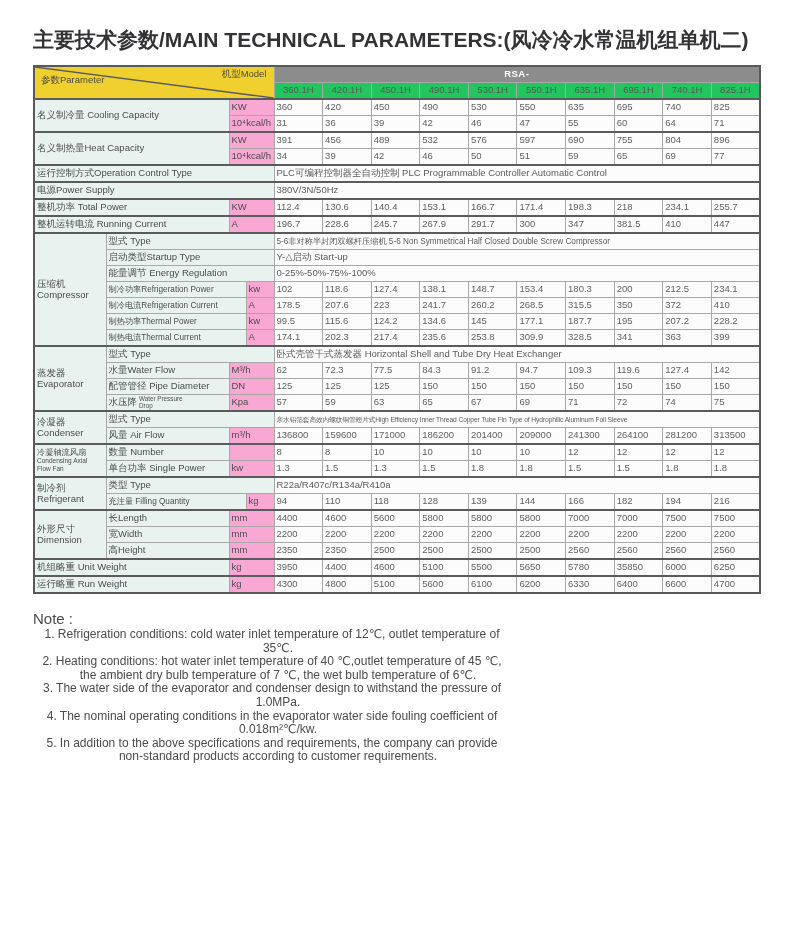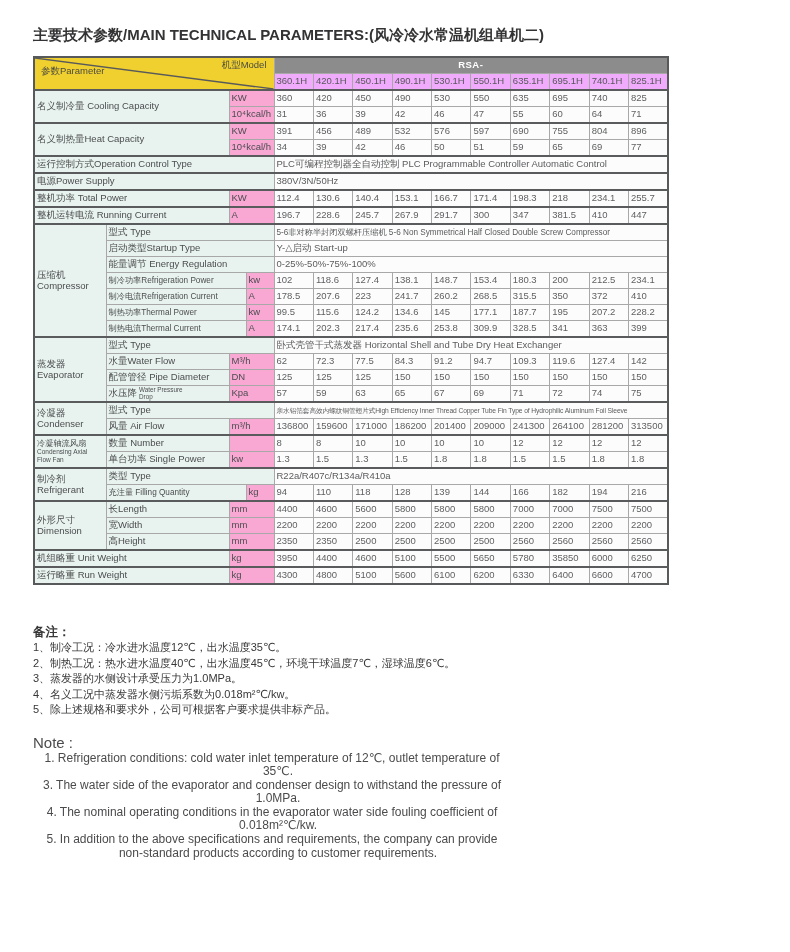--- a/index.html
+++ b/index.html
@@ -3,24 +3,24 @@
 <meta charset="utf-8">
 <style>
   html,body{margin:0;padding:0;}
   body{
     width:790px;height:952px;background:#ffffff;
     font-family:"Liberation Sans","DejaVu Sans",sans-serif;
     color:#4e4f51;
   }
   .page{position:relative;padding:26px 28px 0 33px;box-sizing:border-box;}
   .title{
-    font-size:15px;font-weight:bold;color:#333335;margin:0 0 11px 0;white-space:nowrap;
+    font-size:21px;font-weight:bold;color:#333335;margin:0 0 11px 0;white-space:nowrap;
   }
   table.params{
-    border-collapse:collapse;table-layout:fixed;width:636px;
+    border-collapse:collapse;table-layout:fixed;width:728px;
     border:2px solid #58595b;
     padding-left:16px;
   }
   table.params td{
     border:1px solid #a8a8a8;overflow:hidden;white-space:nowrap;
     height:15px;line-height:1.08;vertical-align:middle;
     font-size:9.5px;padding:0 2px;
   }
   tr.top td{border-top:2px solid #5a5b5d;}
   td.corner{
@@ -31,21 +31,21 @@
   }
   td.corner .cp{
     position:absolute;bottom:13px;left:6px;font-size:9.5px;color:#4b4b42;
   }
   td.corner svg{position:absolute;left:0;top:0;width:100%;height:100%;display:block;}
   td.series{
     background:#8c8c8c;color:#ffffff;font-weight:bold;text-align:center;
     font-size:11px;height:19px;letter-spacing:0.5px;
   }
   td.model{
-    background:#f0abfc;text-align:left;color:#57585a;height:20px;font-size:9.5px;
+    background:#22c55e;text-align:center;color:#57585a;height:20px;font-size:9.5px;
   }
   td.group{
     background:#e8f3ef;text-align:left;padding:0 1px 0 3px;color:#4c4d4f;margin-left:37px;
   }
   td.group span{white-space:pre-line;display:block;}
   td.group .sub{font-size:6.5px;line-height:7.5px;white-space:pre-line;}
   td.lbl{
     background:#e8f3ef;text-align:left;padding:0 1px 0 4px;color:#4c4d4f;
   }
   td.lbl .sub{
@@ -476,33 +476,24 @@
           <td class="val">6100</td>
           <td class="val">6200</td>
           <td class="val">6330</td>
           <td class="val">6400</td>
           <td class="val">6600</td>
           <td class="val">4700</td>
         </tr>
       </tbody>
   </table>
 
-  <div class="remarks">
-    <div class="rtitle">备注：</div>
-    <div id="remark-lines">
-        <div class="remark-line">1、制冷工况：冷水进水温度12℃，出水温度35℃。</div>
-        <div class="remark-line">2、制热工况：热水进水温度40℃，出水温度45℃，环境干球温度7℃，湿球温度6℃。</div>
-        <div class="remark-line">3、蒸发器的水侧设计承受压力为1.0MPa。</div>
-        <div class="remark-line">4、名义工况中蒸发器水侧污垢系数为0.018m²℃/kw。</div>
-        <div class="remark-line">5、除上述规格和要求外，公司可根据客户要求提供非标产品。</div>
-      </div>
-  </div>
 
   <div class="notes">
     <div class="ntitle">Note :</div>
     <div id="note-lines">
         <div class="note-line">1. Refrigeration conditions: cold water inlet temperature of 12℃, outlet temperature of 35℃.</div>
+        <div class="note-line">2. Heating conditions: hot water inlet temperature of 40 ℃,outlet temperature of 45 ℃, the ambient dry bulb temperature of 7 ℃, the wet bulb temperature of 6℃.</div>
         <div class="note-line">3. The water side of the evaporator and condenser design to withstand the pressure of 1.0MPa.</div>
         <div class="note-line">4. The nominal operating conditions in the evaporator water side fouling coefficient of 0.018m²℃/kw.</div>
         <div class="note-line">5. In addition to the above specifications and requirements, the company can provide non-standard products according to customer requirements.</div>
       </div>
   </div>
 </div>
 
 </body></html>

